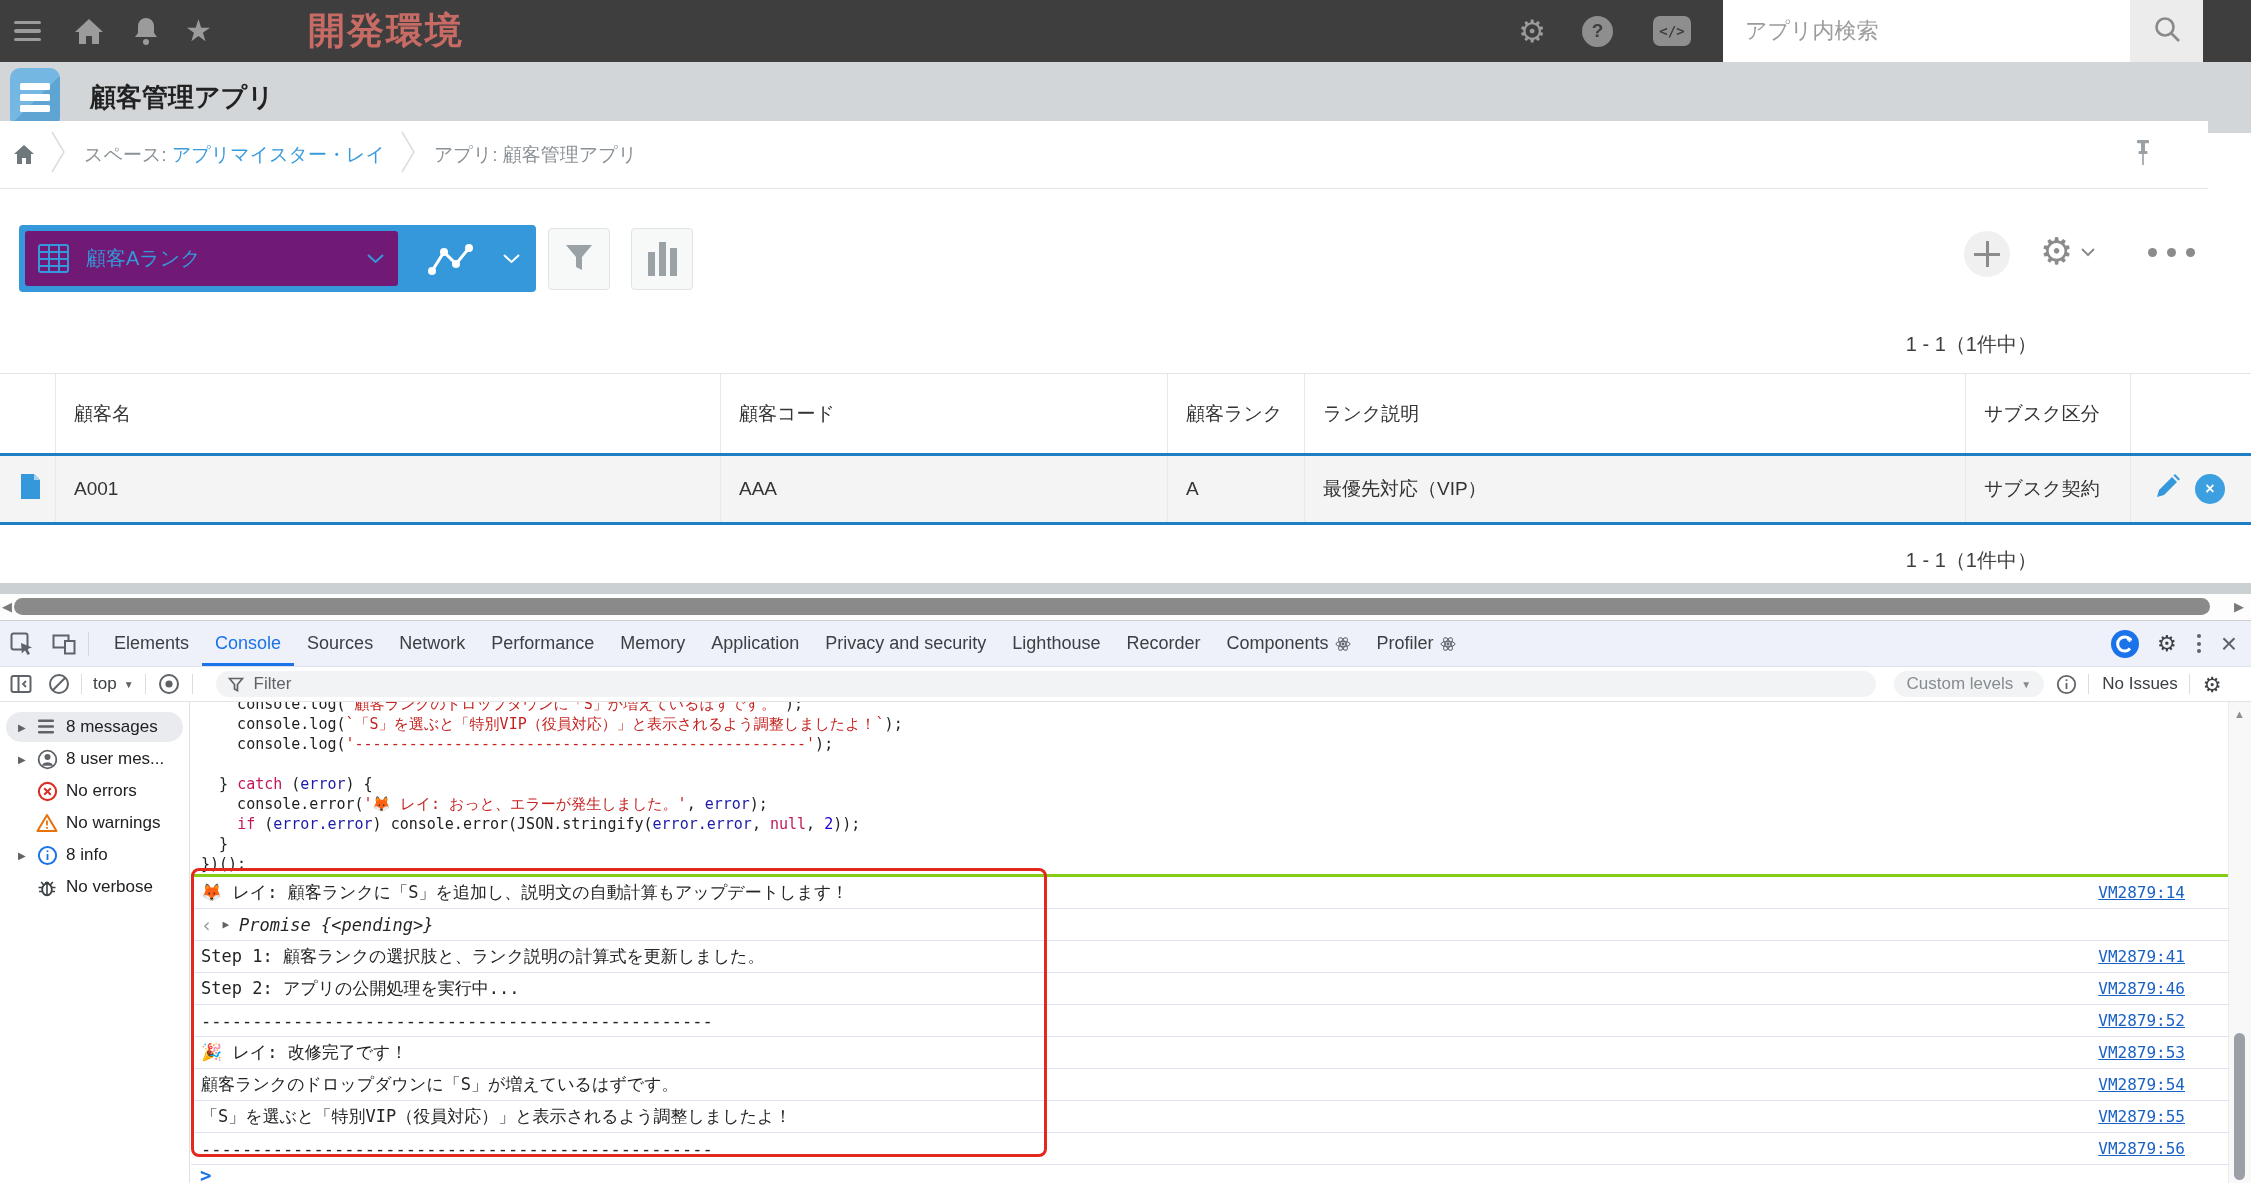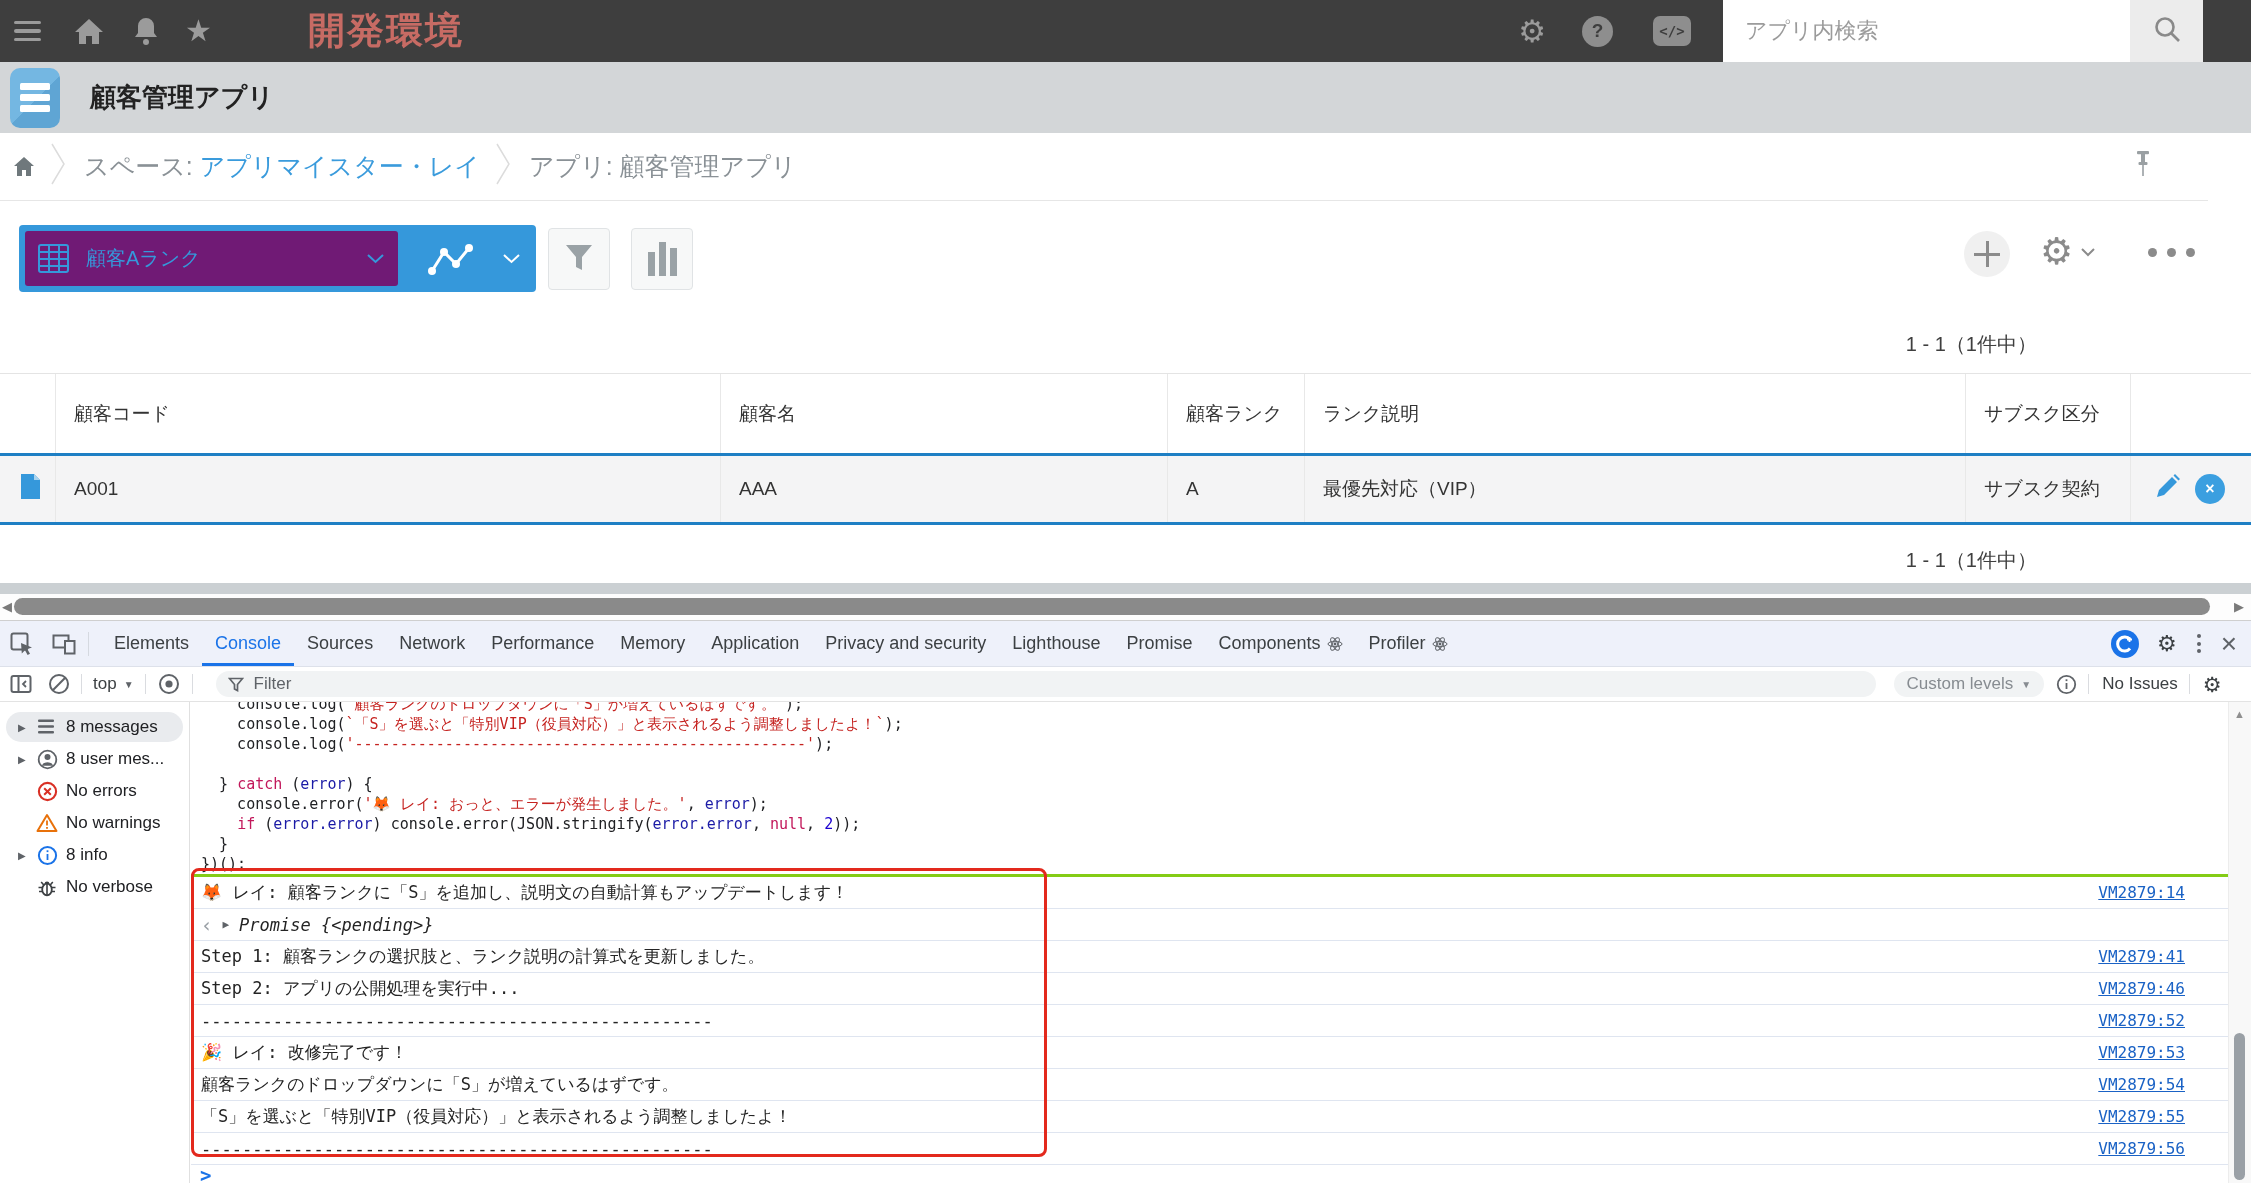--- a/index.html
+++ b/index.html
@@ -26,22 +26,22 @@
   .tb-right-pad{width:48px;height:62px;background:#3e3e3e;}
   
   #app-header{position:absolute;left:0;top:62px;width:2251px;height:71px;background:#d3d6d8;
               display:flex;align-items:center;}
   .app-icon{margin-left:10px;width:50px;height:60px;border-radius:10px;
             background:linear-gradient(135deg,#74b7e2 52%,#5fa5d4 52%);
             display:flex;flex-direction:column;justify-content:center;align-items:center;gap:4px;}
   .app-icon div{width:30px;height:7px;background:#fff;border-radius:1.5px;}
   .app-title{margin-left:30px;font-size:26px;font-weight:bold;color:#222;}
   
-  #breadcrumb{position:absolute;left:0;top:133px;width:2208px;height:67px;background:#fff;
-              border-bottom:1px solid #e6e6e6;display:flex;align-items:center;font-size:25px;}
+  #breadcrumb{position:absolute;left:0;top:121px;width:2208px;height:67px;background:#fff;
+              border-bottom:1px solid #e6e6e6;display:flex;align-items:center;font-size:19px;}
   .bc-sep{margin:0 0 0 16px;}
   .bc-gray{color:#8a9196;}
   .bc-link{color:#3a9bdc;text-decoration:none;cursor:pointer;}
   .bc-crumb{margin-left:18px;}
   .bc-pin{margin-left:auto;margin-right:56px;cursor:pointer;}
   
   #view-select{position:absolute;left:19px;top:225px;width:517px;height:67px;background:#3598db;
                border-radius:4px;display:flex;align-items:center;cursor:pointer;}
   .view-dropdown{margin-left:6px;width:373px;height:55px;background:#701a75;border-radius:3px;
                  display:flex;align-items:center;cursor:pointer;}
@@ -291,22 +291,22 @@
       <div></div>
       <div></div>
       <div></div>
     </div>
 
   <div class="pagination" id="pagination-top">1 - 1（1件中）</div>
 
   <div id="table">
     <div class="t-row t-head">
       <div></div>
+      <div>顧客名</div>
       <div>顧客コード</div>
-      <div>顧客名</div>
       <div>顧客ランク</div>
       <div>ランク説明</div>
       <div>サブスク区分</div>
       <div></div>
     </div>
     <div class="t-row t-data">
       <div class="cell-icon">
         <span>
           <svg width="21" height="27" viewBox="0 0 21 27">
               <path d="M1 1 H14 L20 7 V26 H1 Z" fill="#3598db"></path>
@@ -386,21 +386,21 @@
   </div>
           <div class="dt-tab">
     <span class="dt-tab-label">Privacy and security</span>
 
   </div>
           <div class="dt-tab">
     <span class="dt-tab-label">Lighthouse</span>
 
   </div>
           <div class="dt-tab">
-    <span class="dt-tab-label">Promise</span>
+    <span class="dt-tab-label">Recorder</span>
 
   </div>
           <div class="dt-tab">
     <span class="dt-tab-label">Components</span>
     <span class="atom" style="display: inline-block; line-height: 0;">
       <svg width="16" height="16" viewBox="0 0 16 16">
                 <g fill="none" stroke="#5f6368" stroke-width="1">
                   <ellipse cx="8" cy="8" rx="7" ry="2.7"></ellipse>
                   <ellipse cx="8" cy="8" rx="7" ry="2.7" transform="rotate(60 8 8)"></ellipse>
                   <ellipse cx="8" cy="8" rx="7" ry="2.7" transform="rotate(120 8 8)"></ellipse>

